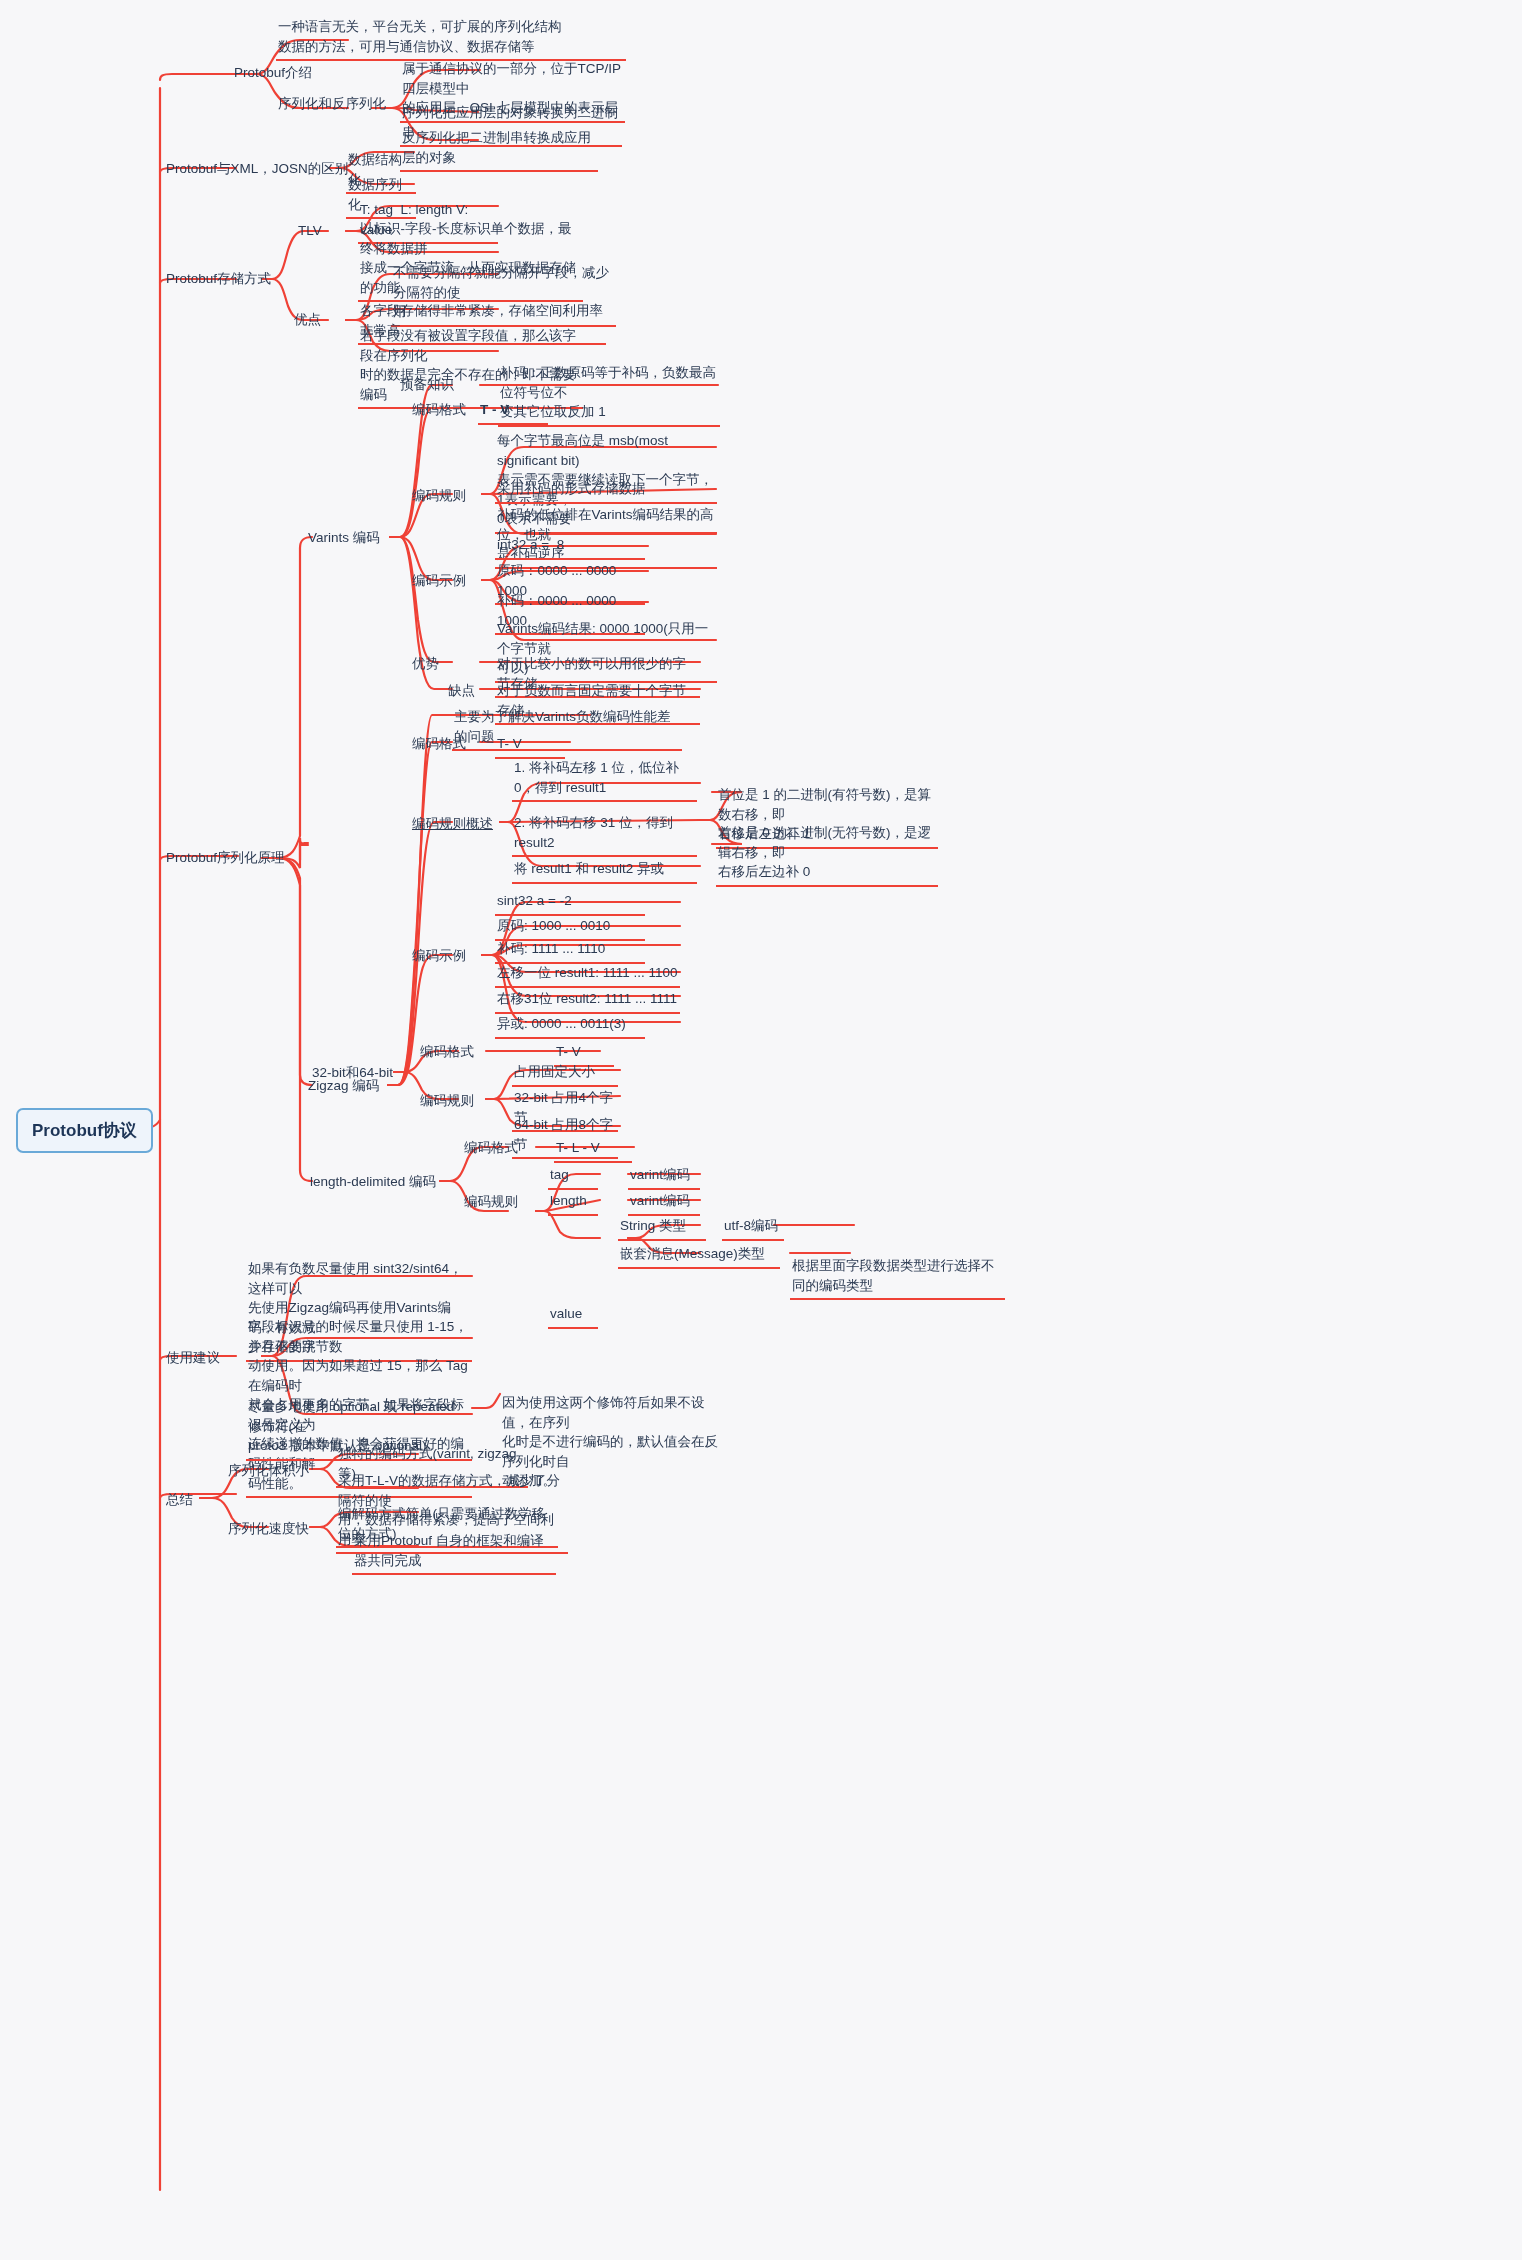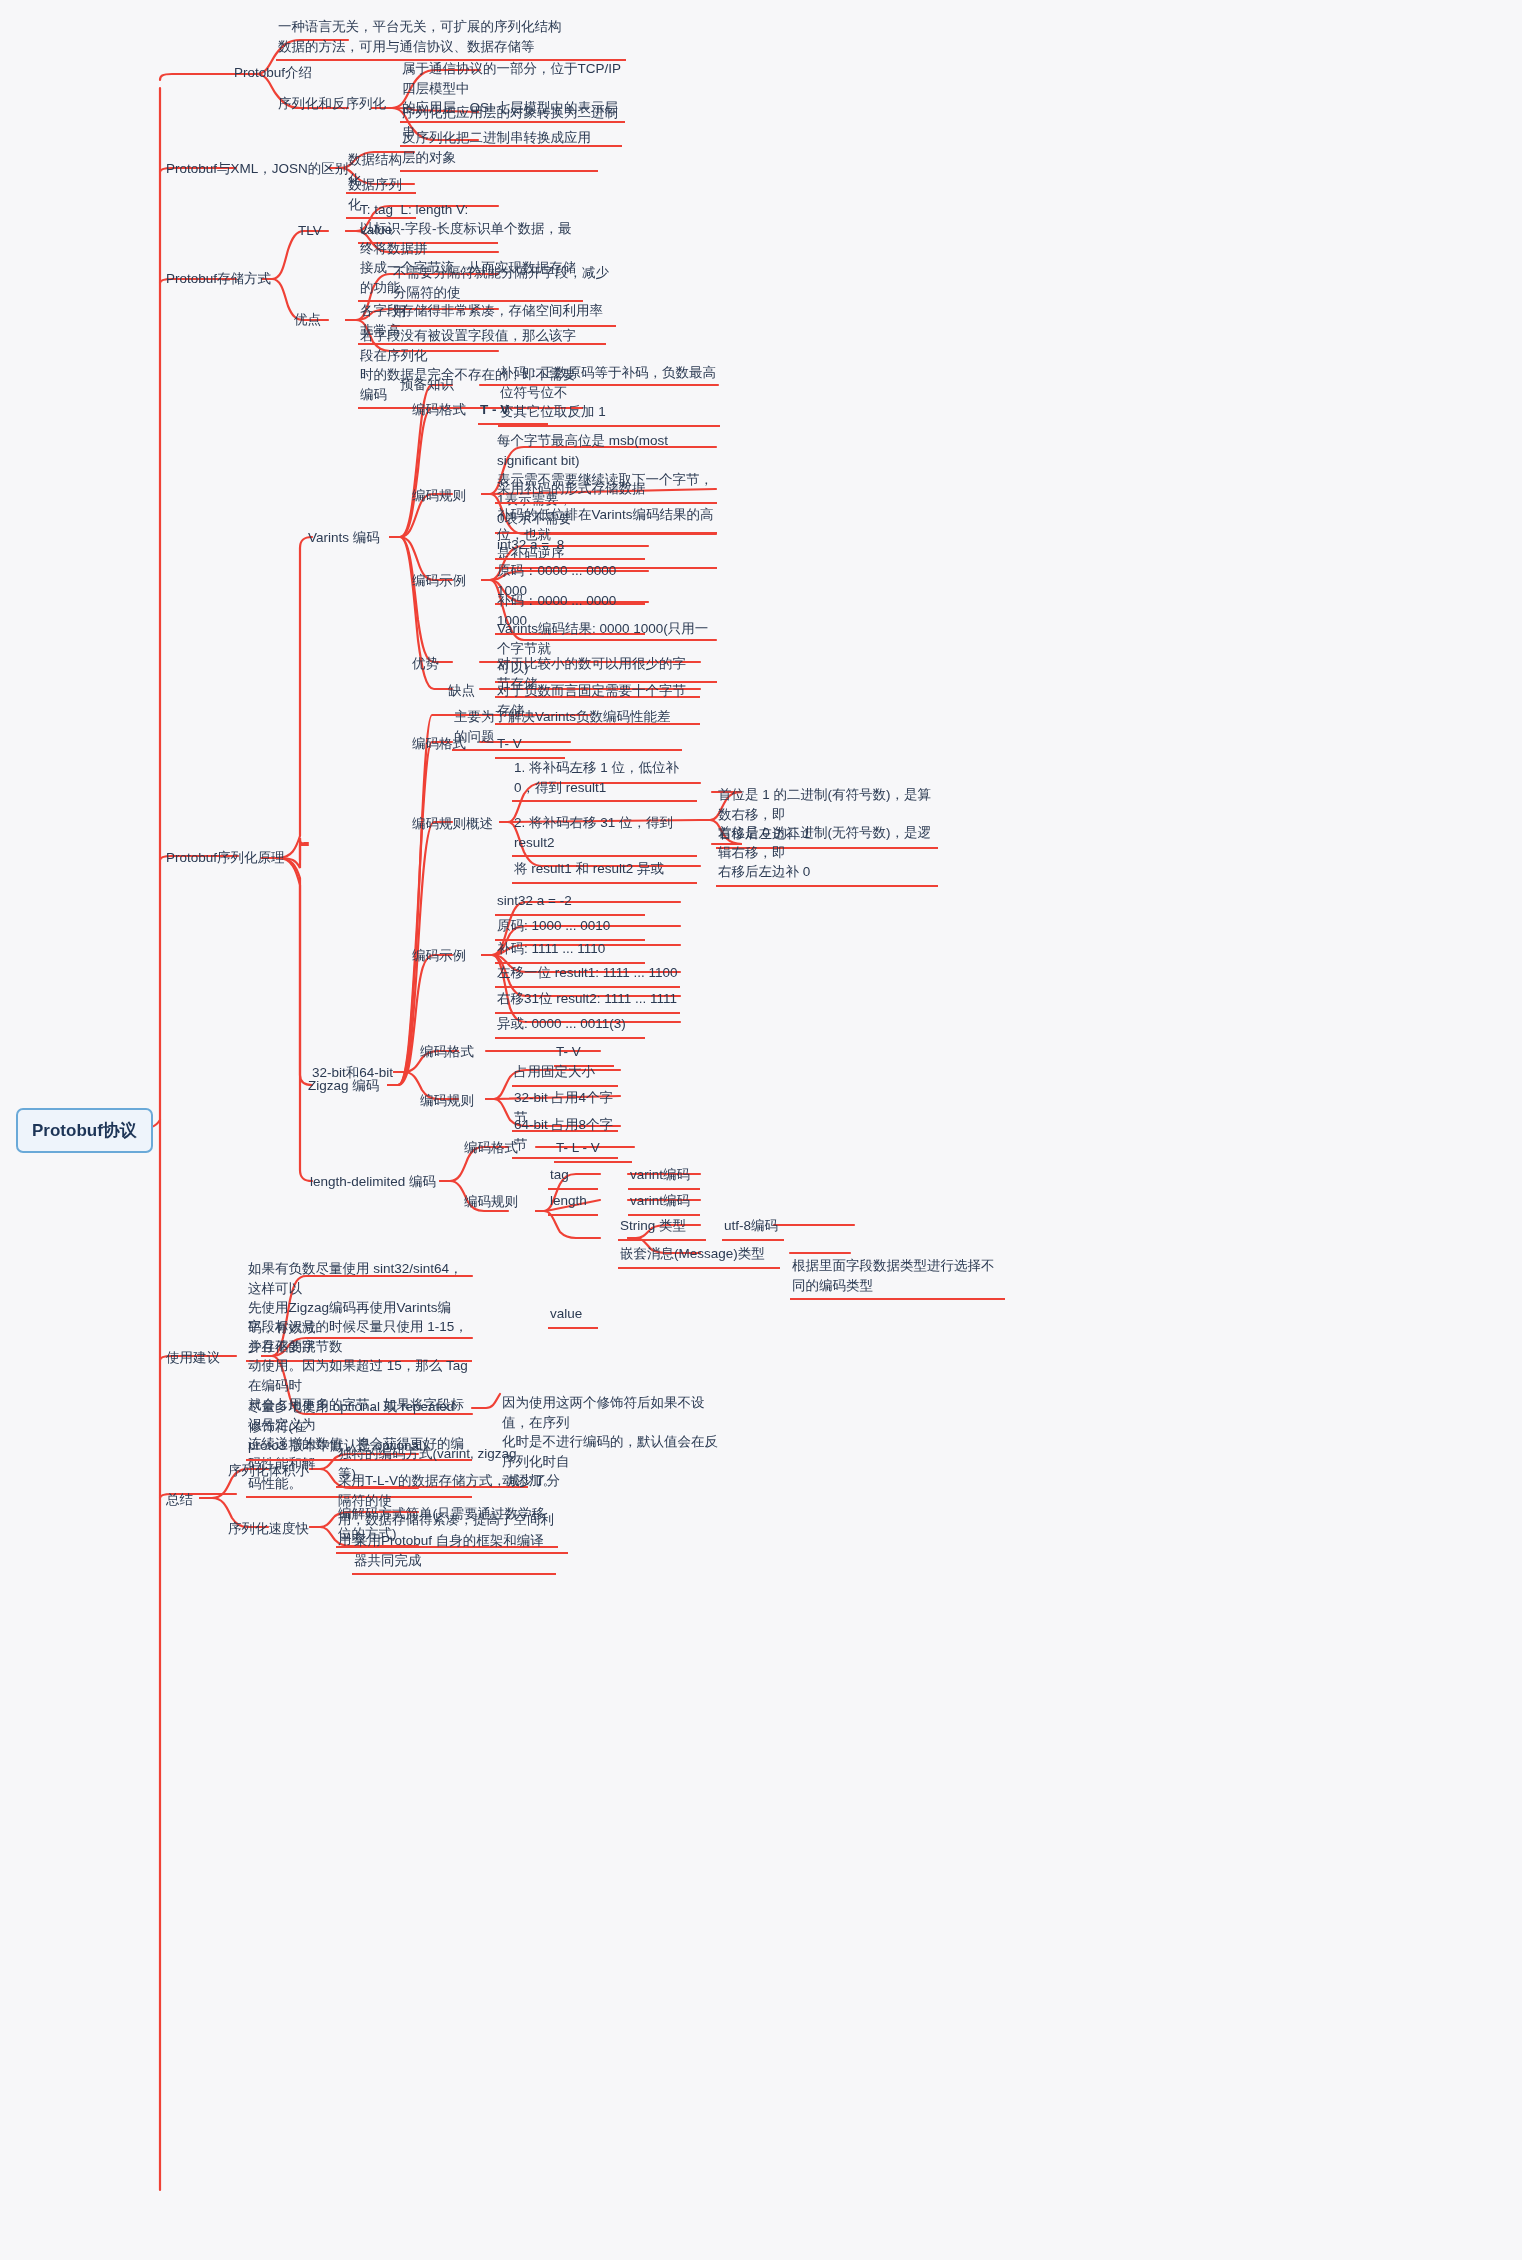--- a/index.html
+++ b/index.html
@@ -219,21 +219,21 @@
 可以)</div>
 <div class="node lvl2" style="left:410px;top:653px;">优势</div>
 <div class="node leaf underline" style="left:495px;top:653px;width:205px;">对于比较小的数可以用很少的字节存储</div>
 <div class="node lvl2" style="left:410px;top:680px;margin-left:36px;">缺点</div>
 <div class="node leaf underline" style="left:495px;top:680px;width:205px;">对于负数而言固定需要十个字节存储</div>
 
 <div class="node lvl2" style="left:306px;top:1075px;">Zigzag 编码</div>
 <div class="node leaf underline" style="left:452px;top:706px;width:230px;">主要为了解决Varints负数编码性能差的问题</div>
 <div class="node lvl2" style="left:410px;top:733px;">编码格式</div>
 <div class="node leaf underline" style="left:495px;top:733px;width:70px;">T- V</div>
-<div class="node lvl2" style="left:410px;top:813px;">编码规则概述</div>
+<div class="node lvl2" style="left:410px;top:813px;text-decoration:underline;">编码规则概述</div>
 <div class="node leaf underline" style="left:512px;top:757px;width:185px;">1. 将补码左移 1 位，低位补 0，得到 result1</div>
 <div class="node leaf underline" style="left:512px;top:812px;width:185px;">2. 将补码右移 31 位，得到 result2</div>
 <div class="node leaf underline" style="left:716px;top:784px;width:222px;">首位是 1 的二进制(有符号数)，是算数右移，即
 右移后左边补 1</div>
 <div class="node leaf underline" style="left:716px;top:822px;width:222px;">首位是 0 的二进制(无符号数)，是逻辑右移，即
 右移后左边补 0</div>
 <div class="node leaf underline" style="left:512px;top:858px;width:185px;">将 result1 和 result2 异或</div>
 <div class="node lvl2" style="left:410px;top:945px;">编码示例</div>
 <div class="node leaf underline" style="left:495px;top:890px;width:150px;">sint32 a = -2</div>
 <div class="node leaf underline" style="left:495px;top:915px;width:150px;">原码: 1000 ... 0010</div>

